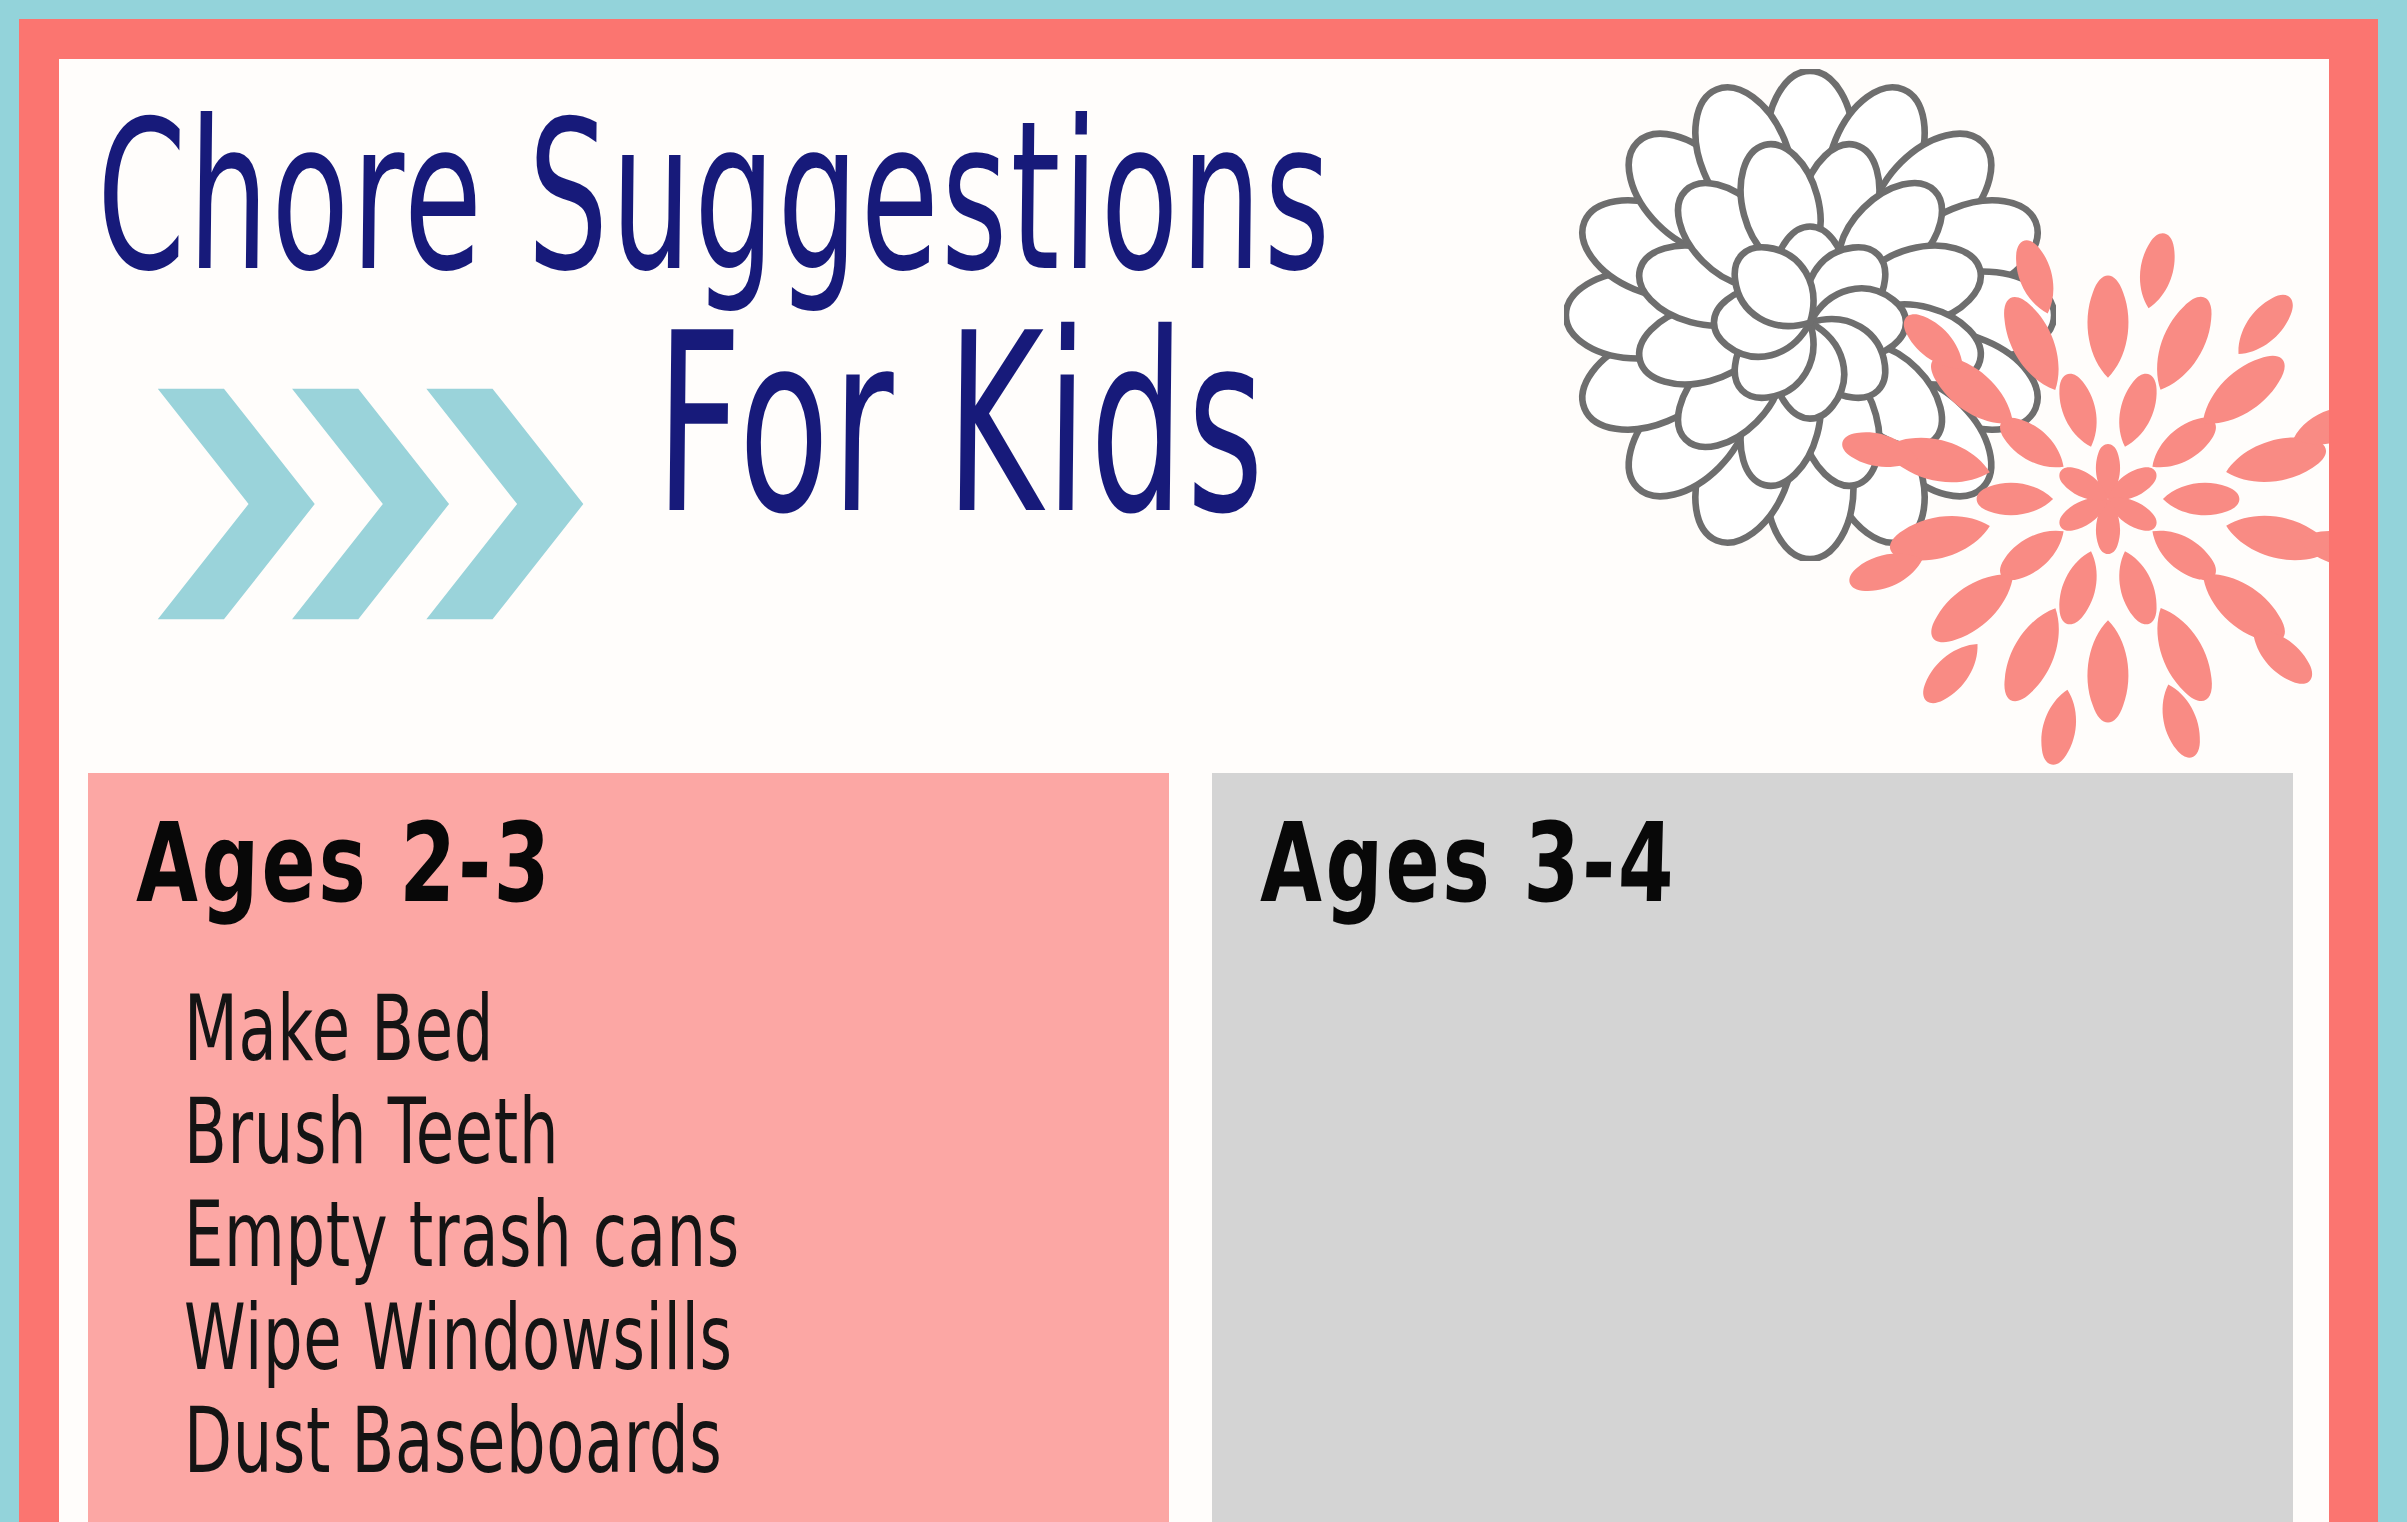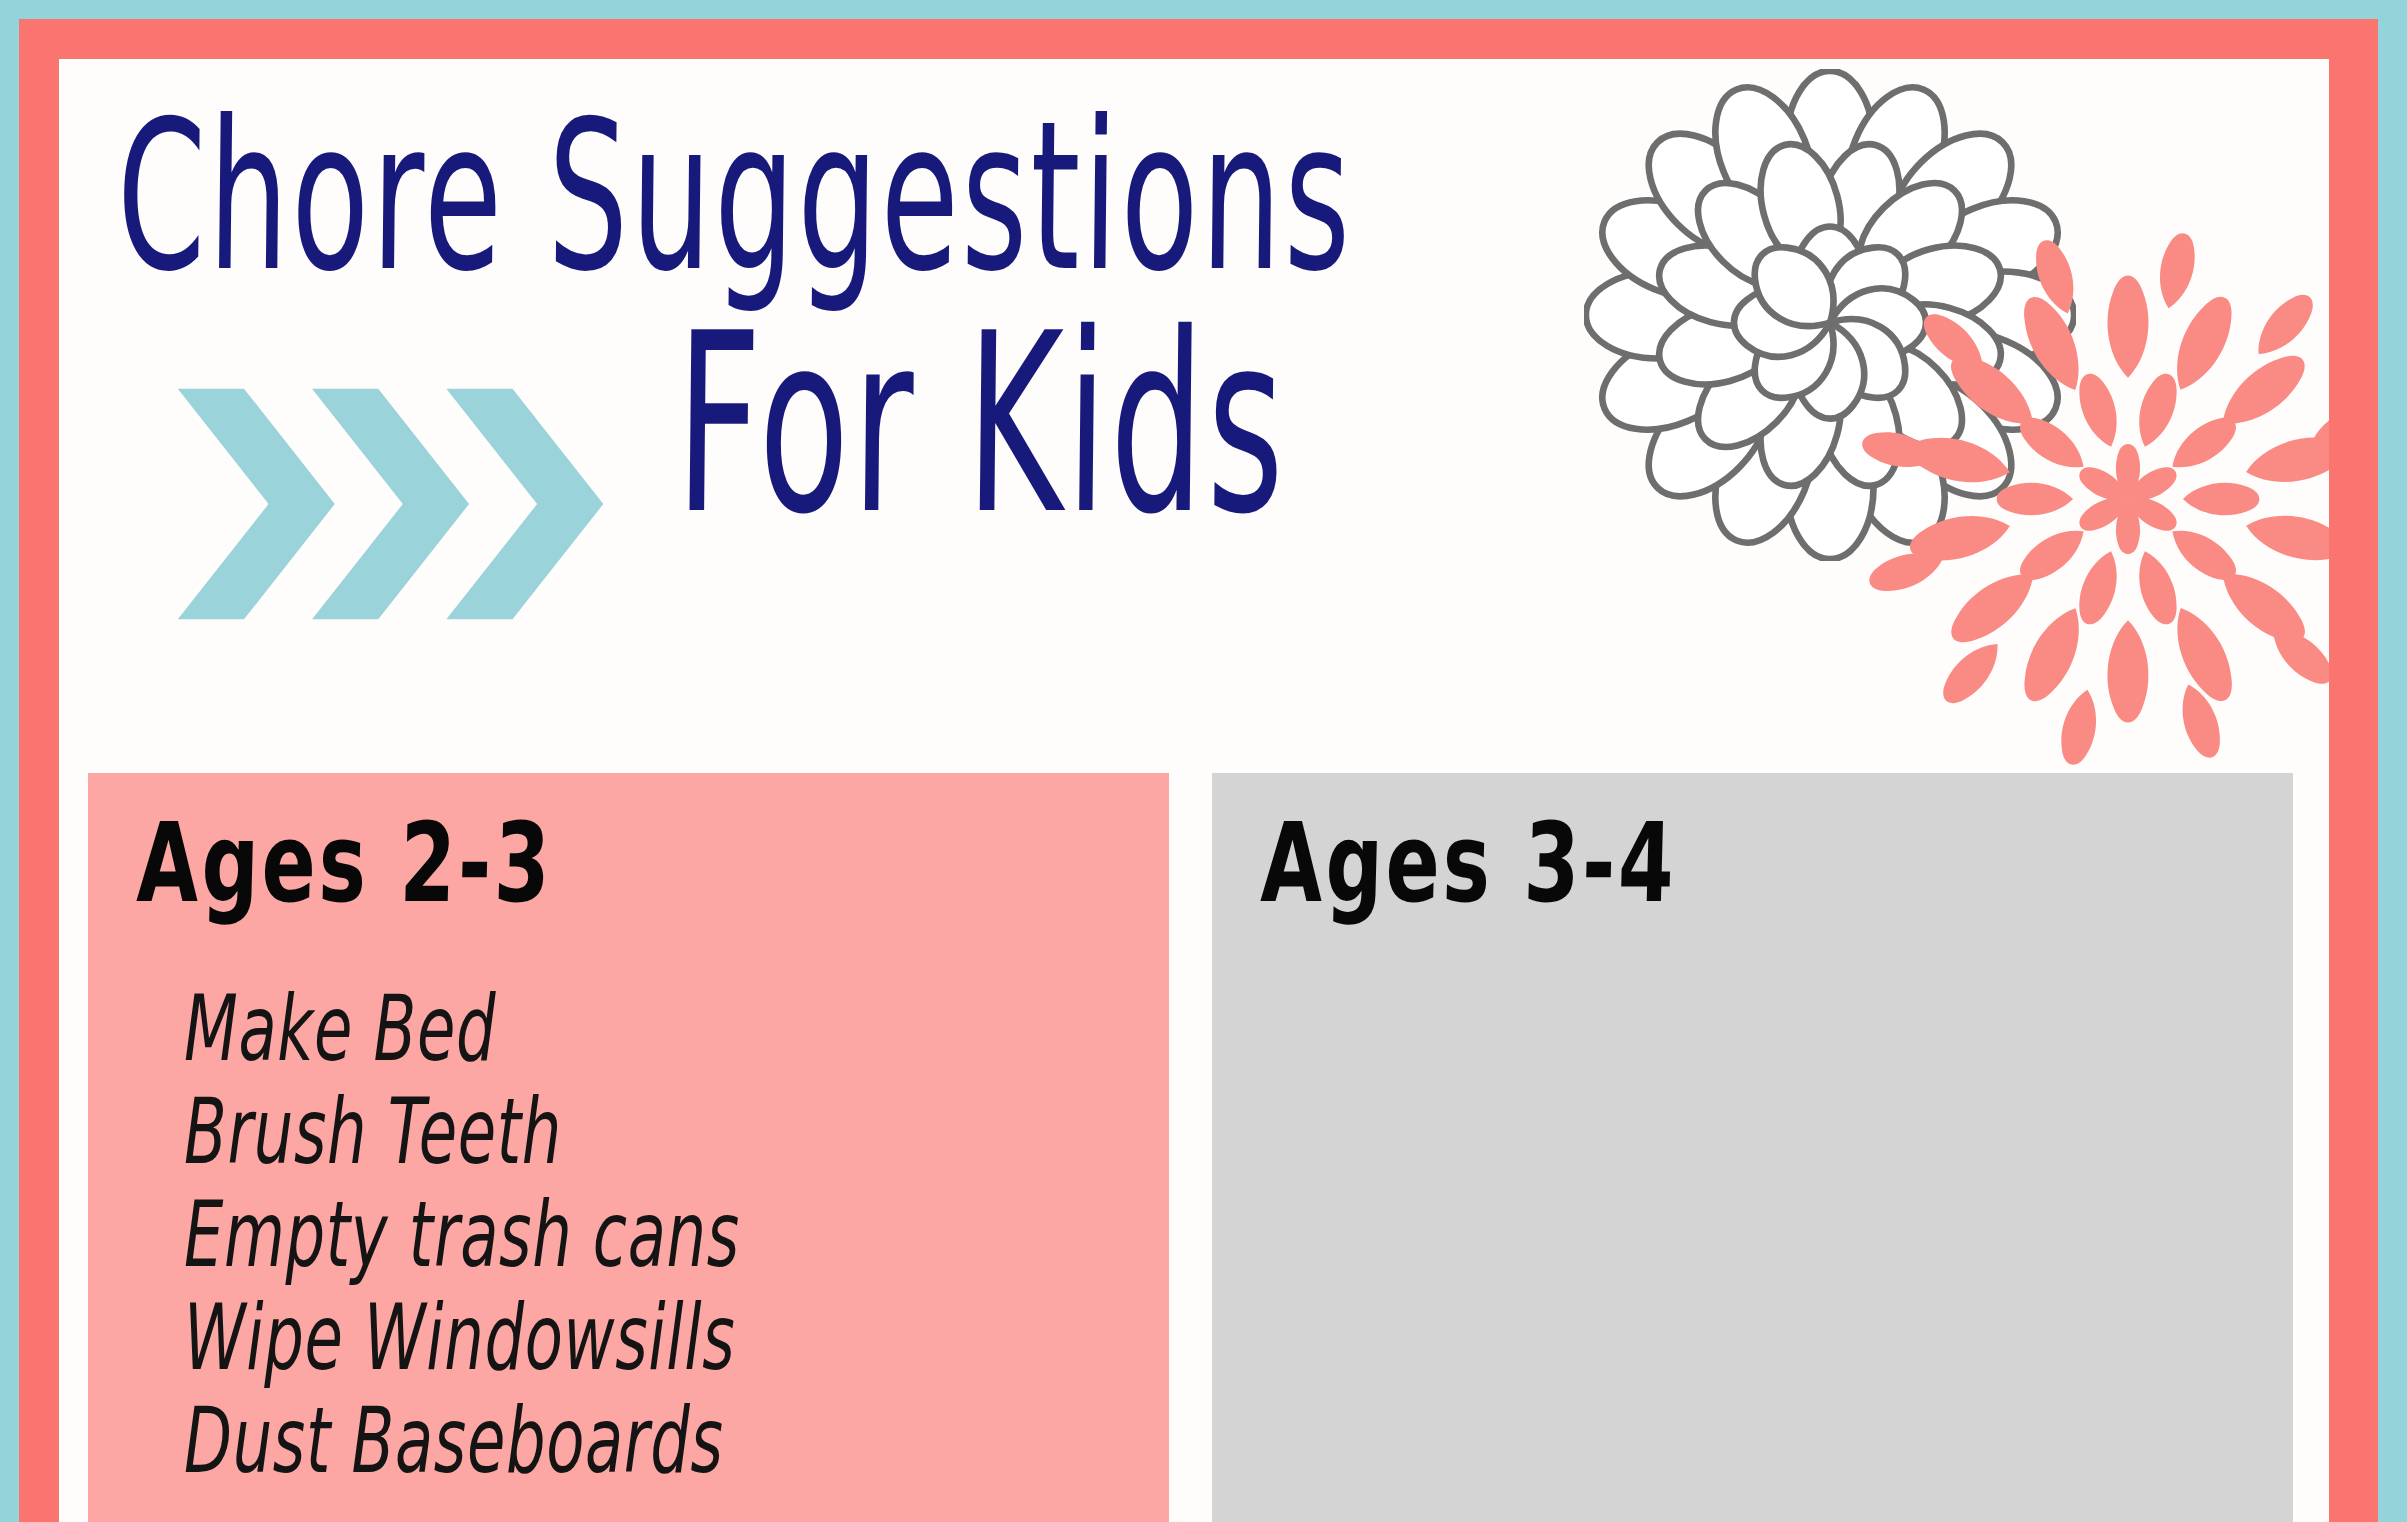--- a/index.html
+++ b/index.html
@@ -33,21 +33,20 @@
     background: #fffdfb;     
     overflow: hidden;
   }
 
   
   .header {
     position: absolute;
     left: 0; top: 0;
     width: 100%;
     height: 700px;
-    margin-left: 20px;
   }
 
   .title-block {
     position: absolute;
     left: 9.5px;
     top: 19px;
     width: 1609px;
     height: 568px;
     pointer-events: none;
   }
@@ -126,21 +125,21 @@
     font-family: "DejaVu Sans", sans-serif;
     font-size: 93px;
     line-height: 1;
     letter-spacing: 0.035em;
     white-space: nowrap;
     transform: scaleX(0.86) scaleY(1.18) skewX(-2deg);
     transform-origin: left center;
     margin-bottom: 68px;
   }
 
-  .chore-list { list-style: none; padding-left: 47px; font-style: italic; }
+  .chore-list { list-style: none; padding-left: 47px; }
   .chore-item {
     color: #141414;
     font-family: "DejaVu Sans", sans-serif;
     font-size: 78px;
     line-height: 1.32;
     letter-spacing: 0.01em;
     white-space: nowrap;
     transform: scaleX(0.80) scaleY(1.16);
     transform-origin: left center;
   }

